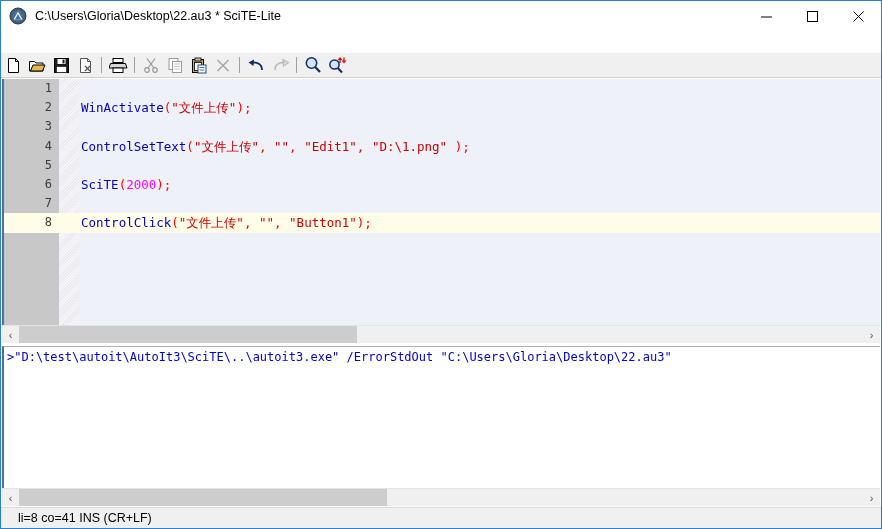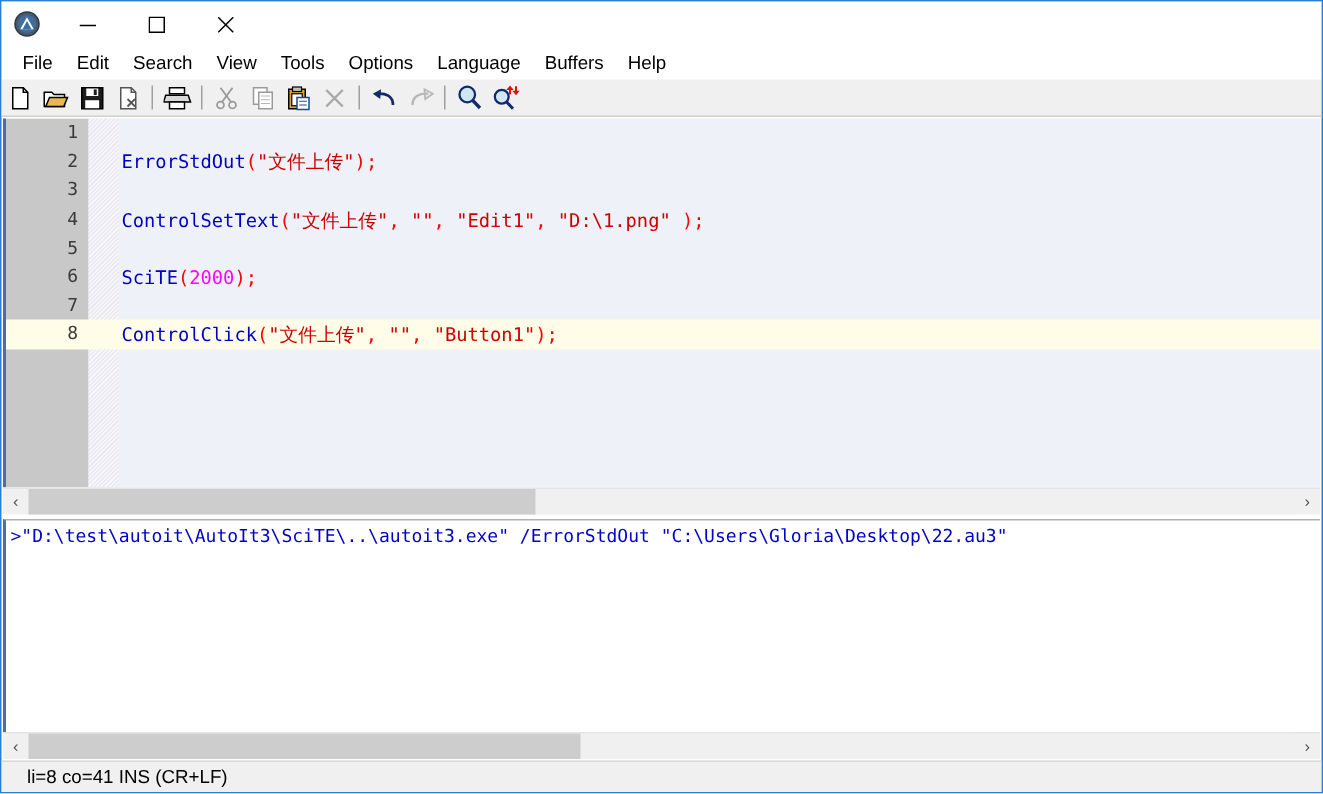--- a/index.html
+++ b/index.html
@@ -252,51 +252,41 @@
 <div id="app">
 
   <div class="titlebar">
     <svg class="title-icon" viewBox="0 0 18 18">
       <circle cx="9" cy="9" r="8" fill="#4a5a6a"></circle>
       <circle cx="9" cy="9" r="8" fill="none" stroke="#2c3a48" stroke-width="1"></circle>
       <circle cx="9" cy="9" r="6" fill="#3f6f9e"></circle>
       <path d="M4.5 12.5 L9 4.5 L13.5 12.5 Z" fill="#ffffff"></path>
       <path d="M6 12.5 L9 7 L12 12.5 Z" fill="#3f6f9e"></path>
     </svg>
+    <div class="title-text">C:\Users\Gloria\Desktop\22.au3 * SciTE-Lite</div>
     <div class="win-buttons">
       <div class="win-btn">
         <svg width="11" height="11" viewBox="0 0 11 11">
           <line x1="0" y1="6" x2="11" y2="6" stroke="#000" stroke-width="1"></line>
         </svg>
       </div>
       <div class="win-btn">
         <svg width="11" height="11" viewBox="0 0 11 11">
           <rect x="0.5" y="0.5" width="10" height="10" fill="none" stroke="#000" stroke-width="1"></rect>
         </svg>
       </div>
       <div class="win-btn">
         <svg width="11" height="11" viewBox="0 0 11 11">
           <line x1="0.5" y1="0.5" x2="10.5" y2="10.5" stroke="#000" stroke-width="1"></line>
           <line x1="10.5" y1="0.5" x2="0.5" y2="10.5" stroke="#000" stroke-width="1"></line>
         </svg>
       </div>
     </div>
   </div>
 
-  <div class="menubar">
-    <div class="menu-item">File</div>
-    <div class="menu-item">Edit</div>
-    <div class="menu-item">Search</div>
-    <div class="menu-item">View</div>
-    <div class="menu-item">Tools</div>
-    <div class="menu-item">Options</div>
-    <div class="menu-item">Language</div>
-    <div class="menu-item">Buffers</div>
-    <div class="menu-item">Help</div>
-  </div>
 
   <div class="toolbar">
 
     <div class="tb-btn">
       <svg width="17" height="17" viewBox="0 0 17 17">
         <path d="M3.5 1.5 h7 l3 3 v11 h-10 z" fill="#ffffff" stroke="#000000" stroke-width="1"></path>
         <path d="M10.5 1.5 v3 h3" fill="none" stroke="#000000" stroke-width="1"></path>
       </svg>
     </div>
 
@@ -407,21 +397,21 @@
         <path d="M16 7.5 l-2.5 -3 h1.8 v-3 h1.4 v3 h1.8 z" fill="#e01010"></path>
       </svg>
     </div>
   </div>
 
   <div class="editor-wrap">
     <div class="linenum-margin"></div>
     <div class="fold-margin"></div>
     <div class="code-area" id="code-area">
         <div class="code-line"><span class="ln">1</span><span class="code-text"></span></div>
-        <div class="code-line"><span class="ln">2</span><span class="code-text"><span class="tok-fn">ErrorStdOut</span><span class="tok-punc">(</span><span class="tok-str">"文件上传"</span><span class="tok-punc">)</span><span class="tok-punc">;</span></span></div>
+        <div class="code-line"><span class="ln">2</span><span class="code-text"><span class="tok-fn">WinActivate</span><span class="tok-punc">(</span><span class="tok-str">"文件上传"</span><span class="tok-punc">)</span><span class="tok-punc">;</span></span></div>
         <div class="code-line"><span class="ln">3</span><span class="code-text"></span></div>
         <div class="code-line"><span class="ln">4</span><span class="code-text"><span class="tok-fn">ControlSetText</span><span class="tok-punc">(</span><span class="tok-str">"文件上传"</span><span class="tok-punc">, </span><span class="tok-str">""</span><span class="tok-punc">, </span><span class="tok-str">"Edit1"</span><span class="tok-punc">, </span><span class="tok-str">"D:\1.png"</span><span class="tok-punc"> )</span><span class="tok-punc">;</span></span></div>
         <div class="code-line"><span class="ln">5</span><span class="code-text"></span></div>
         <div class="code-line"><span class="ln">6</span><span class="code-text"><span class="tok-fn">SciTE</span><span class="tok-punc">(</span><span class="tok-num">2000</span><span class="tok-punc">)</span><span class="tok-punc">;</span></span></div>
         <div class="code-line"><span class="ln">7</span><span class="code-text"></span></div>
         <div class="code-line caret-line"><span class="ln">8</span><span class="code-text"><span class="tok-fn">ControlClick</span><span class="tok-punc">(</span><span class="tok-str">"文件上传"</span><span class="tok-punc">, </span><span class="tok-str">""</span><span class="tok-punc">, </span><span class="tok-str">"Button1"</span><span class="tok-punc">)</span><span class="tok-punc">;</span></span></div>
       </div>
   </div>
 
   <div class="hscroll" id="editor-hscroll" style="left:1px; top:324px; width:878px;">

